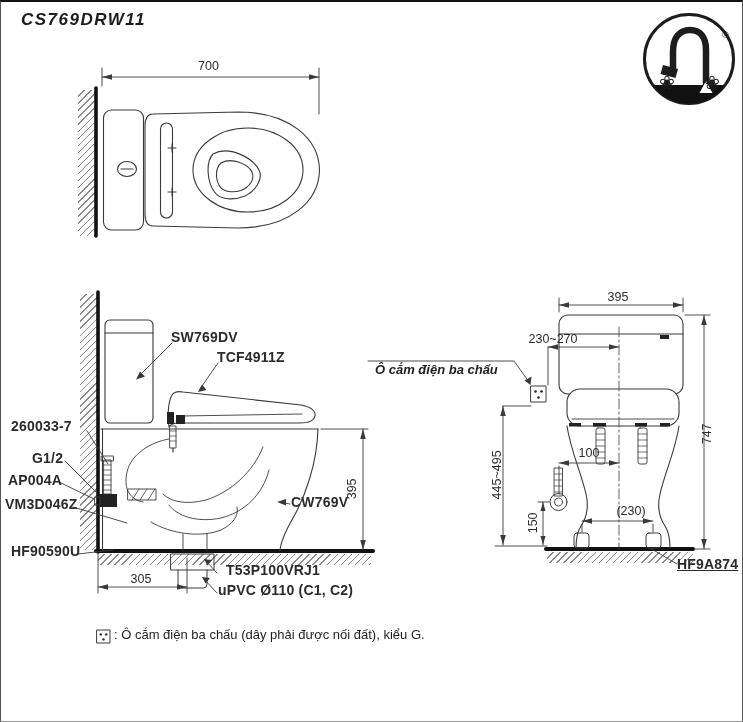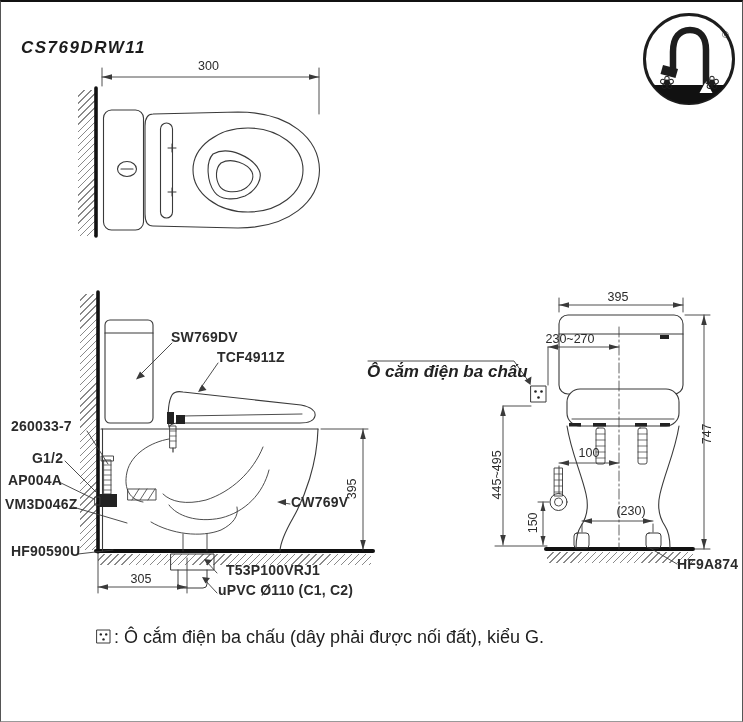--- a/index.html
+++ b/index.html
@@ -7,27 +7,27 @@
     position:relative;width:743px;height:722px;background:#fff;
     border-top:2px solid #111;border-left:1px solid #555;border-right:1px solid #555;border-bottom:1px solid #999;
     box-sizing:border-box;overflow:hidden;
     font-family:"Liberation Sans","DejaVu Sans",sans-serif;color:#222;
   }
   .lbl{position:absolute;z-index:3;white-space:nowrap;line-height:1.1;}
   .part{font-size:14px;font-weight:700;color:#2b2b2b;letter-spacing:.2px;}
   .dim{font-size:12.5px;font-weight:400;color:#2b2b2b;text-align:center;}
   .rot{transform:rotate(-90deg);transform-origin:center center;}
   .ital{font-style:italic;}
-  #title{left:20px;top:9px;font-size:17px;font-weight:800;font-style:italic;letter-spacing:1.5px;color:#1c1c1c;margin-top:28px;}
+  #title{left:20px;top:9px;font-size:17px;font-weight:800;font-style:italic;letter-spacing:1.5px;color:#1c1c1c;}
   .hatch{
     position:absolute;z-index:1;
     background:repeating-linear-gradient(135deg,rgba(0,0,0,0) 0px,rgba(0,0,0,0) 4px,#8a8a8a 4px,#8a8a8a 5px);
   }
   svg{position:absolute;left:0;top:0;z-index:2;}
-  .note{font-size:18px;color:#1e1e1e;}
+  .note{font-size:13px;color:#1e1e1e;}
 </style>
 </head>
 <body>
 
 <div id="canvas">
 
   <div class="hatch" style="left:77px;top:88px;width:18px;height:146px;"></div>
   <div class="hatch" style="left:79px;top:292px;width:17px;height:256px;"></div>
   <div class="hatch" style="left:97px;top:552px;width:273px;height:11px;"></div>
   <div class="hatch" style="left:546px;top:550px;width:146px;height:11px;"></div>
@@ -219,41 +219,41 @@
       <path d="M26,55 L41,59 L38.5,68 L23.5,64 Z" fill="#1d1d1d" stroke="none"></path>
       <polygon points="62.5,83 69,71 75.5,83" fill="#fff" stroke="none"></polygon>
       <text x="30" y="79" font-size="19" text-anchor="middle" fill="#1d1d1d">❀</text>
       <text x="75" y="79" font-size="19" text-anchor="middle" fill="#1d1d1d">❀</text>
       <text x="85" y="28" font-size="9" fill="#1d1d1d">®</text>
     </g>
   </svg>
 
   <div id="title" class="lbl">CS769DRW11</div>
 
-  <div class="lbl dim" style="left:180px;top:58px;width:55px;">300</div>
+  <div class="lbl dim" style="left:180px;top:58px;width:55px;">700</div>
 
   <div class="lbl part" style="left:170px;top:328px;">SW769DV</div>
   <div class="lbl part" style="left:216px;top:348px;">TCF4911Z</div>
   <div class="lbl part" style="left:10px;top:417px;">260033-7</div>
   <div class="lbl part" style="left:31px;top:449px;">G1/2</div>
   <div class="lbl part" style="left:7px;top:471px;">AP004A</div>
   <div class="lbl part" style="left:4px;top:495px;">VM3D046Z</div>
   <div class="lbl part" style="left:10px;top:542px;">HF90590U</div>
   <div class="lbl part" style="left:290px;top:493px;">CW769V</div>
   <div class="lbl part" style="left:217px;top:561px;margin-left:8px;">T53P100VRJ1</div>
   <div class="lbl part" style="left:217px;top:581px;">uPVC Ø110 (C1, C2)</div>
 
   <div class="lbl dim rot" style="left:327px;top:480px;width:50px;">395</div>
   <div class="lbl dim" style="left:115px;top:571px;width:50px;">305</div>
 
-  <div class="lbl ital" style="left:366px;top:361px;font-size:17px;font-weight:600;">Ô cắm điện ba chấu</div>
+  <div class="lbl ital" style="left:374px;top:361px;font-size:13px;font-weight:600;">Ô cắm điện ba chấu</div>
 
   <div class="lbl dim" style="left:592px;top:289px;width:50px;">395</div>
-  <div class="lbl dim" style="left:537px;top:331px;width:64px;">230~270</div>
+  <div class="lbl dim" style="left:520px;top:331px;width:64px;">230~270</div>
   <div class="lbl dim rot" style="left:682px;top:425px;width:50px;">747</div>
   <div class="lbl dim rot" style="left:467px;top:466px;width:60px;">445~495</div>
   <div class="lbl dim rot" style="left:508px;top:514px;width:50px;">150</div>
   <div class="lbl dim" style="left:568px;top:445px;width:40px;">100</div>
   <div class="lbl dim" style="left:604px;top:503px;width:52px;">(230)</div>
-  <div class="lbl part" style="left:676px;top:555px;">HF9A874</div>
+  <div class="lbl part" style="left:676px;top:555px;text-decoration:underline;">HF9A874</div>
 
   <div class="lbl note" style="left:113px;top:626px;">: Ô cắm điện ba chấu (dây phải được nối đất), kiểu G.</div>
 </div>
 
 </body></html>

